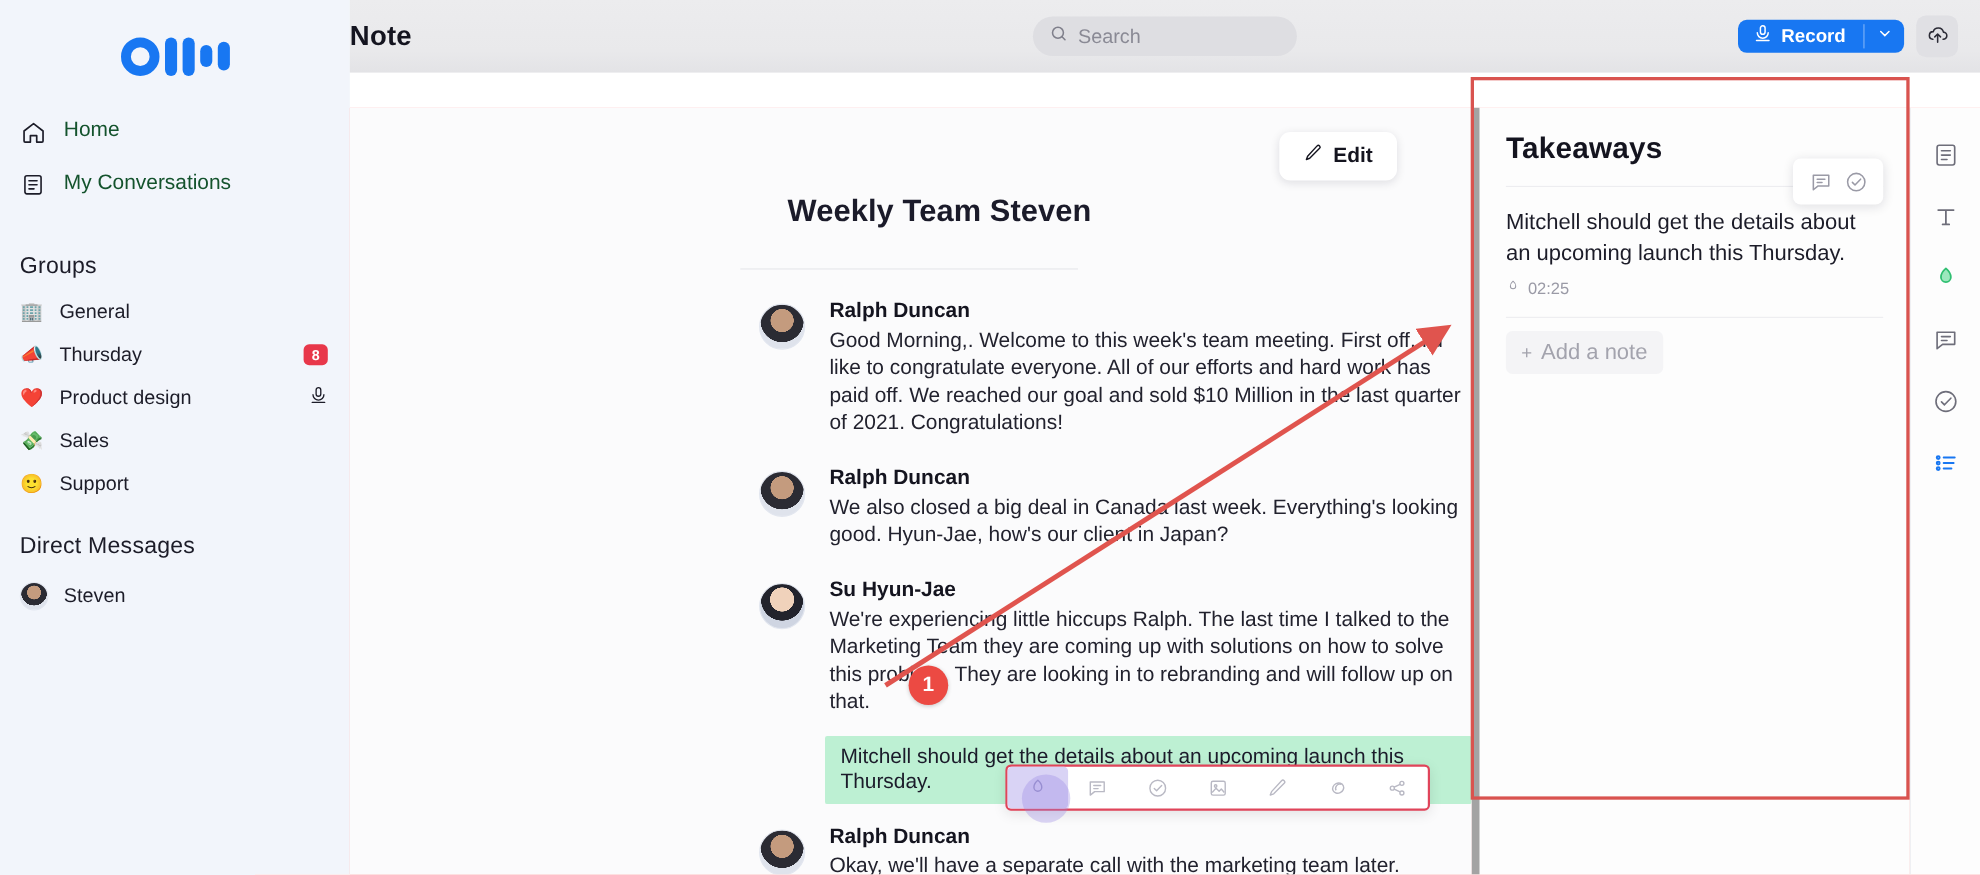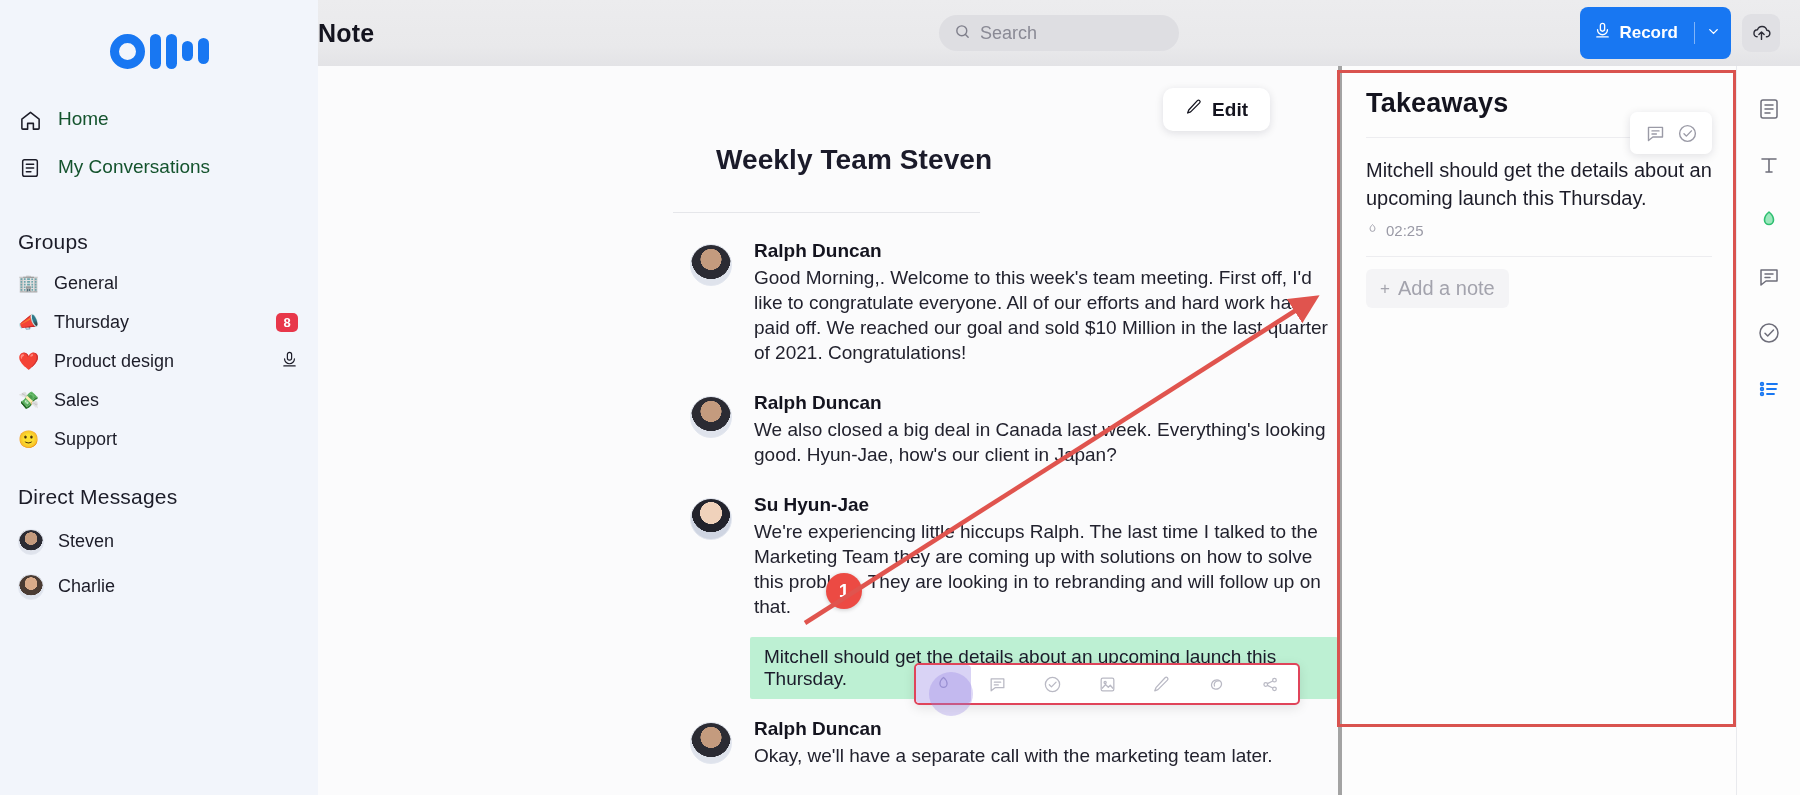--- a/index.html
+++ b/index.html
@@ -81,32 +81,32 @@
   }
   .note-title { font-size: 25px; font-weight: bold; color: #14141f; letter-spacing: .2px; }
   .searchbox {
     position: absolute; left: 50%; transform: translateX(-50%);
     width: 240px; height: 36px; border-radius: 18px;
     background: #dedee2; display: flex; align-items: center; gap: 9px; padding: 0 15px;
   }
   .searchbox .ph { font-size: 18px; color: #8a8a95; }
   .topbar-right { position: absolute; right: 20px; display: flex; align-items: center; gap: 11px; }
   .record-btn {
-    display: flex; align-items: center; height: 52px; border-radius: 8px;
+    display: flex; align-items: center; height: 30px; border-radius: 8px;
     background: #1877f2; color: #fff; overflow: hidden; cursor: pointer;
   }
   .record-main { display: flex; align-items: center; gap: 8px; padding: 0 16px 0 14px; font-size: 17px; font-weight: bold; height: 100%; }
   .record-split { width: 1px; height: 22px; background: rgba(255,255,255,.45); }
   .record-caret { display: flex; align-items: center; justify-content: center; width: 36px; height: 100%; }
   .cloud-btn {
     width: 38px; height: 38px; border-radius: 9px; background: #e0e0e4;
     display: flex; align-items: center; justify-content: center; cursor: pointer;
   }
 
-  .content-row { flex: 1; display: flex; min-height: 0; background: #fca5a5; }
+  .content-row { flex: 1; display: flex; min-height: 0; background: #fca5a5; margin-top: 32px; }
   .doc-pane { flex: 1; position: relative; background: #fbfbfc; overflow: hidden; }
   .edit-btn {
     position: absolute; top: 22px; right: 68px;
     display: flex; align-items: center; gap: 9px;
     background: #fff; border-radius: 10px; padding: 10px 22px;
     box-shadow: 0 2px 9px rgba(20,20,40,.12);
     font-size: 19px; font-weight: bold; color: #14141f; cursor: pointer;
   }
   .doc-title { font-size: 28px; font-weight: bold; color: #1b1b2a; margin: 78px 0 0 398px; letter-spacing: .1px; }
   .doc-rule { height: 1px; background: #e5e6ea; margin: 36px 358px 0 355px; }
@@ -140,21 +140,21 @@
     box-shadow: 0 1px 4px rgba(0,0,0,.2);
   }
   .cursor-dot {
     position: absolute; left: 611px; top: 606px; width: 44px; height: 44px;
     border-radius: 50%; background: rgba(150,132,226,.32); z-index: 8;
   }
 
   
   .takeaways {
     width: 398px; flex: 0 0 398px; background: #fdfdfd;
-    border-left: 4px solid #a3a3a3; position: relative;
+    border-left: 7px solid #a3a3a3; position: relative;
   }
   .tk-inner { padding: 22px 24px 0 24px; }
   .tk-title { font-size: 27px; font-weight: bold; color: #14141f; letter-spacing: .2px; }
   .tk-rule { height: 1px; background: #ededf0; margin-top: 18px; }
   .tk-hover-tools {
     position: absolute; right: 24px; top: 46px;
     background: #fff; border-radius: 7px; box-shadow: 0 2px 10px rgba(20,20,40,.12);
     display: flex; align-items: center; gap: 4px; padding: 7px 11px; z-index: 4;
   }
   .tk-hover-tools .ti { width: 28px; height: 28px; display: flex; align-items: center; justify-content: center; color: #9a9aa6; cursor: pointer; }
@@ -250,24 +250,20 @@
     <div class="group-item">
       <span class="group-emoji">🙂</span>
       <span class="group-label">Support</span>
     </div>
 
     <div class="section-title">Direct Messages</div>
 
     <div class="dm-item">
       <span class="dm-avatar avatar w1"></span>
       <span>Steven</span>
-    </div>
-    <div class="dm-item">
-      <span class="dm-avatar avatar w3"></span>
-      <span>Charlie</span>
     </div>
   </div>
 
   <div class="main">
 
     <div class="topbar">
       <div class="note-title">Note</div>
 
       <div class="searchbox">
         <span>

